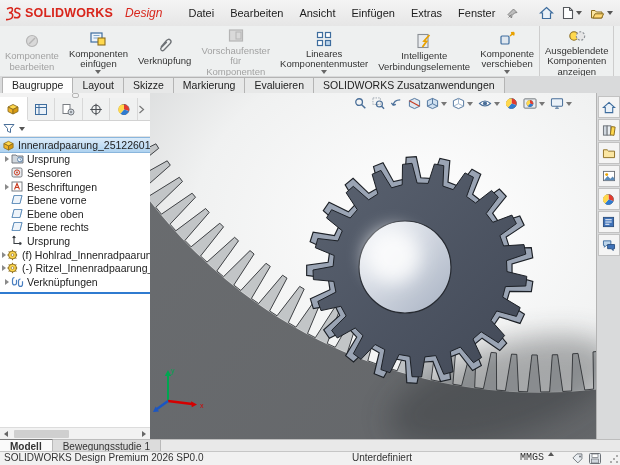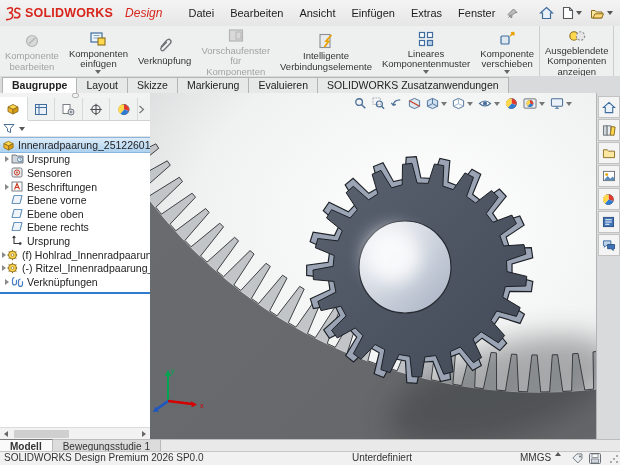--- a/index.html
+++ b/index.html
@@ -33,21 +33,21 @@
   .rbtn.disabled{color:#a2a2a2;}
   .rbtn.disabled svg *{stroke:#b5b5b5 !important;fill:#d9d9d9 !important;}
   .rbtn .ddd{width:0;height:0;border-left:3px solid transparent;border-right:3px solid transparent;
       border-top:4px solid #666;margin-top:1px;}
 
   
   .cmdtabs{position:absolute;top:76px;left:0;right:0;height:17px;background:#d9dadb;
            border-bottom:1px solid #adadad;display:flex;align-items:flex-end;padding-left:2px;}
   .ctab{padding:1px 9px 2px 9px;font-size:10.5px;color:#222;background:#e7e8e8;
         border:1px solid #b4b4b4;border-bottom:none;margin-right:-1px;}
-  .ctab.active{background:#fdfdfd;font-weight:bold;}
+  .ctab.active{background:#fdfdfd;font-weight:normal;}
 
   
   .leftpanel{position:absolute;top:93px;left:0;width:150px;bottom:25px;background:#ffffff;
              border-right:1px solid #9c9c9c;overflow:hidden;}
   .panel-grip{height:5px;display:flex;justify-content:center;align-items:center;background:#f2f2f2;}
   .panel-grip i{width:5px;height:3px;border:1px solid #b5b5b5;border-radius:2px;}
   .mgr-tabs{display:flex;align-items:center;height:22px;background:#f0f1f1;border-bottom:1px solid #d2d2d2;}
   .mgr-tab{flex:1;display:flex;align-items:center;justify-content:center;height:100%;
            border-right:1px solid #d8d8d8;}
   .mgr-tab.active{background:#ffffff;border-bottom:2px solid #ffffff;}
@@ -86,21 +86,21 @@
   .bottomtabs{position:absolute;left:0;right:0;bottom:13px;height:12px;background:#e9e9e9;
               border-top:1px solid #bdbdbd;display:flex;align-items:stretch;font-size:10px;}
   .btab{padding:0 10px;display:flex;align-items:center;background:#dcdcdc;border-right:1px solid #b9b9b9;color:#333;}
   .btab.active{background:#fafafa;font-weight:bold;border-top:1px solid #7a7a7a;margin-top:-1px;}
 
   
   .statusbar{position:absolute;left:0;right:0;bottom:0;height:13px;background:#f1f1f1;
              border-top:1px solid #c6c6c6;font-size:10px;color:#333;}
   .statusbar .product{position:absolute;left:4px;top:0;line-height:12px;}
   .statusbar .state{position:absolute;left:352px;top:0;line-height:12px;}
-  .statusbar .units{position:absolute;left:520px;top:0;line-height:12px;display:flex;align-items:flex-start;gap:2px;}
+  .statusbar .units{position:absolute;left:520px;top:0;line-height:12px;display:flex;align-items:flex-start;gap:2px;font-family:Liberation Mono, monospace;}
   .statusbar .sicons{position:absolute;left:572px;top:0;display:flex;gap:5px;align-items:center;height:12px;}
   .grip{position:absolute;right:1px;bottom:1px;width:10px;height:10px;
         background:
          radial-gradient(circle at 8px 2px,#aaa 1px,transparent 1.4px),
          radial-gradient(circle at 8px 8px,#aaa 1px,transparent 1.4px),
          radial-gradient(circle at 2px 8px,#aaa 1px,transparent 1.4px),
          radial-gradient(circle at 5px 5px,#aaa 1px,transparent 1.4px);}
 </style>
 </head>
 <body>
@@ -192,40 +192,40 @@
   </div>
   <div class="rbtn disabled" style="width:84px">
     <span class="icon">
       <svg width="18" height="18" viewBox="0 0 18 18">
           <rect x="2.5" y="3" width="13" height="11" fill="#e3e3e3" stroke="#9a9a9a" stroke-width="1.2"></rect>
           <rect x="9" y="5" width="5" height="7" fill="#cfcfcf" stroke="#9a9a9a"></rect>
         </svg>
     </span>
     <span>Vorschaufenster für Komponenten</span>
   </div>
-  <div class="rbtn" style="width:110px">
-    <span class="icon">
-      <svg width="18" height="18" viewBox="0 0 18 18">
-          <rect x="3" y="2.5" width="10" height="13" fill="#e9ecef" stroke="#8a8f94" stroke-width="1.1"></rect>
-          <path d="M14.5,3 L9,9 l2.6,0.4 L7.5,15" fill="none" stroke="#e8a100" stroke-width="1.8"></path>
-        </svg>
-    </span>
-    <span>Intelligente Verbindungselemente</span>
-  </div>
   <div class="rbtn" style="width:98px">
     <span class="icon">
       <svg width="18" height="18" viewBox="0 0 18 18">
           <rect x="2.5" y="2.5" width="5" height="5" fill="#fff" stroke="#3e6d9e" stroke-width="1.2"></rect>
           <rect x="10.5" y="2.5" width="5" height="5" fill="#fff" stroke="#3e6d9e" stroke-width="1.2"></rect>
           <rect x="2.5" y="10.5" width="5" height="5" fill="#fff" stroke="#3e6d9e" stroke-width="1.2"></rect>
           <rect x="10.5" y="10.5" width="5" height="5" fill="#bcd4ea" stroke="#3e6d9e" stroke-width="1.2"></rect>
         </svg>
     </span>
     <span>Lineares Komponentenmuster</span>
     <span class="ddd"></span>
+  </div>
+  <div class="rbtn" style="width:110px">
+    <span class="icon">
+      <svg width="18" height="18" viewBox="0 0 18 18">
+          <rect x="3" y="2.5" width="10" height="13" fill="#e9ecef" stroke="#8a8f94" stroke-width="1.1"></rect>
+          <path d="M14.5,3 L9,9 l2.6,0.4 L7.5,15" fill="none" stroke="#e8a100" stroke-width="1.8"></path>
+        </svg>
+    </span>
+    <span>Intelligente Verbindungselemente</span>
   </div>
   <div class="rbtn" style="width:68px;border-right:1px solid #cdcdcd">
     <span class="icon">
       <svg width="18" height="18" viewBox="0 0 18 18">
           <rect x="3" y="6" width="8" height="8" rx="1" fill="#dfe7ef" stroke="#3e6d9e" stroke-width="1.2"></rect>
           <path d="M12,6 L16,2.5 M16,2.5 l-3,0.4 M16,2.5 l-0.4,3" stroke="#e8a100" stroke-width="1.6" fill="none"></path>
         </svg>
     </span>
     <span>Komponente verschieben</span>
     <span class="ddd"></span>

